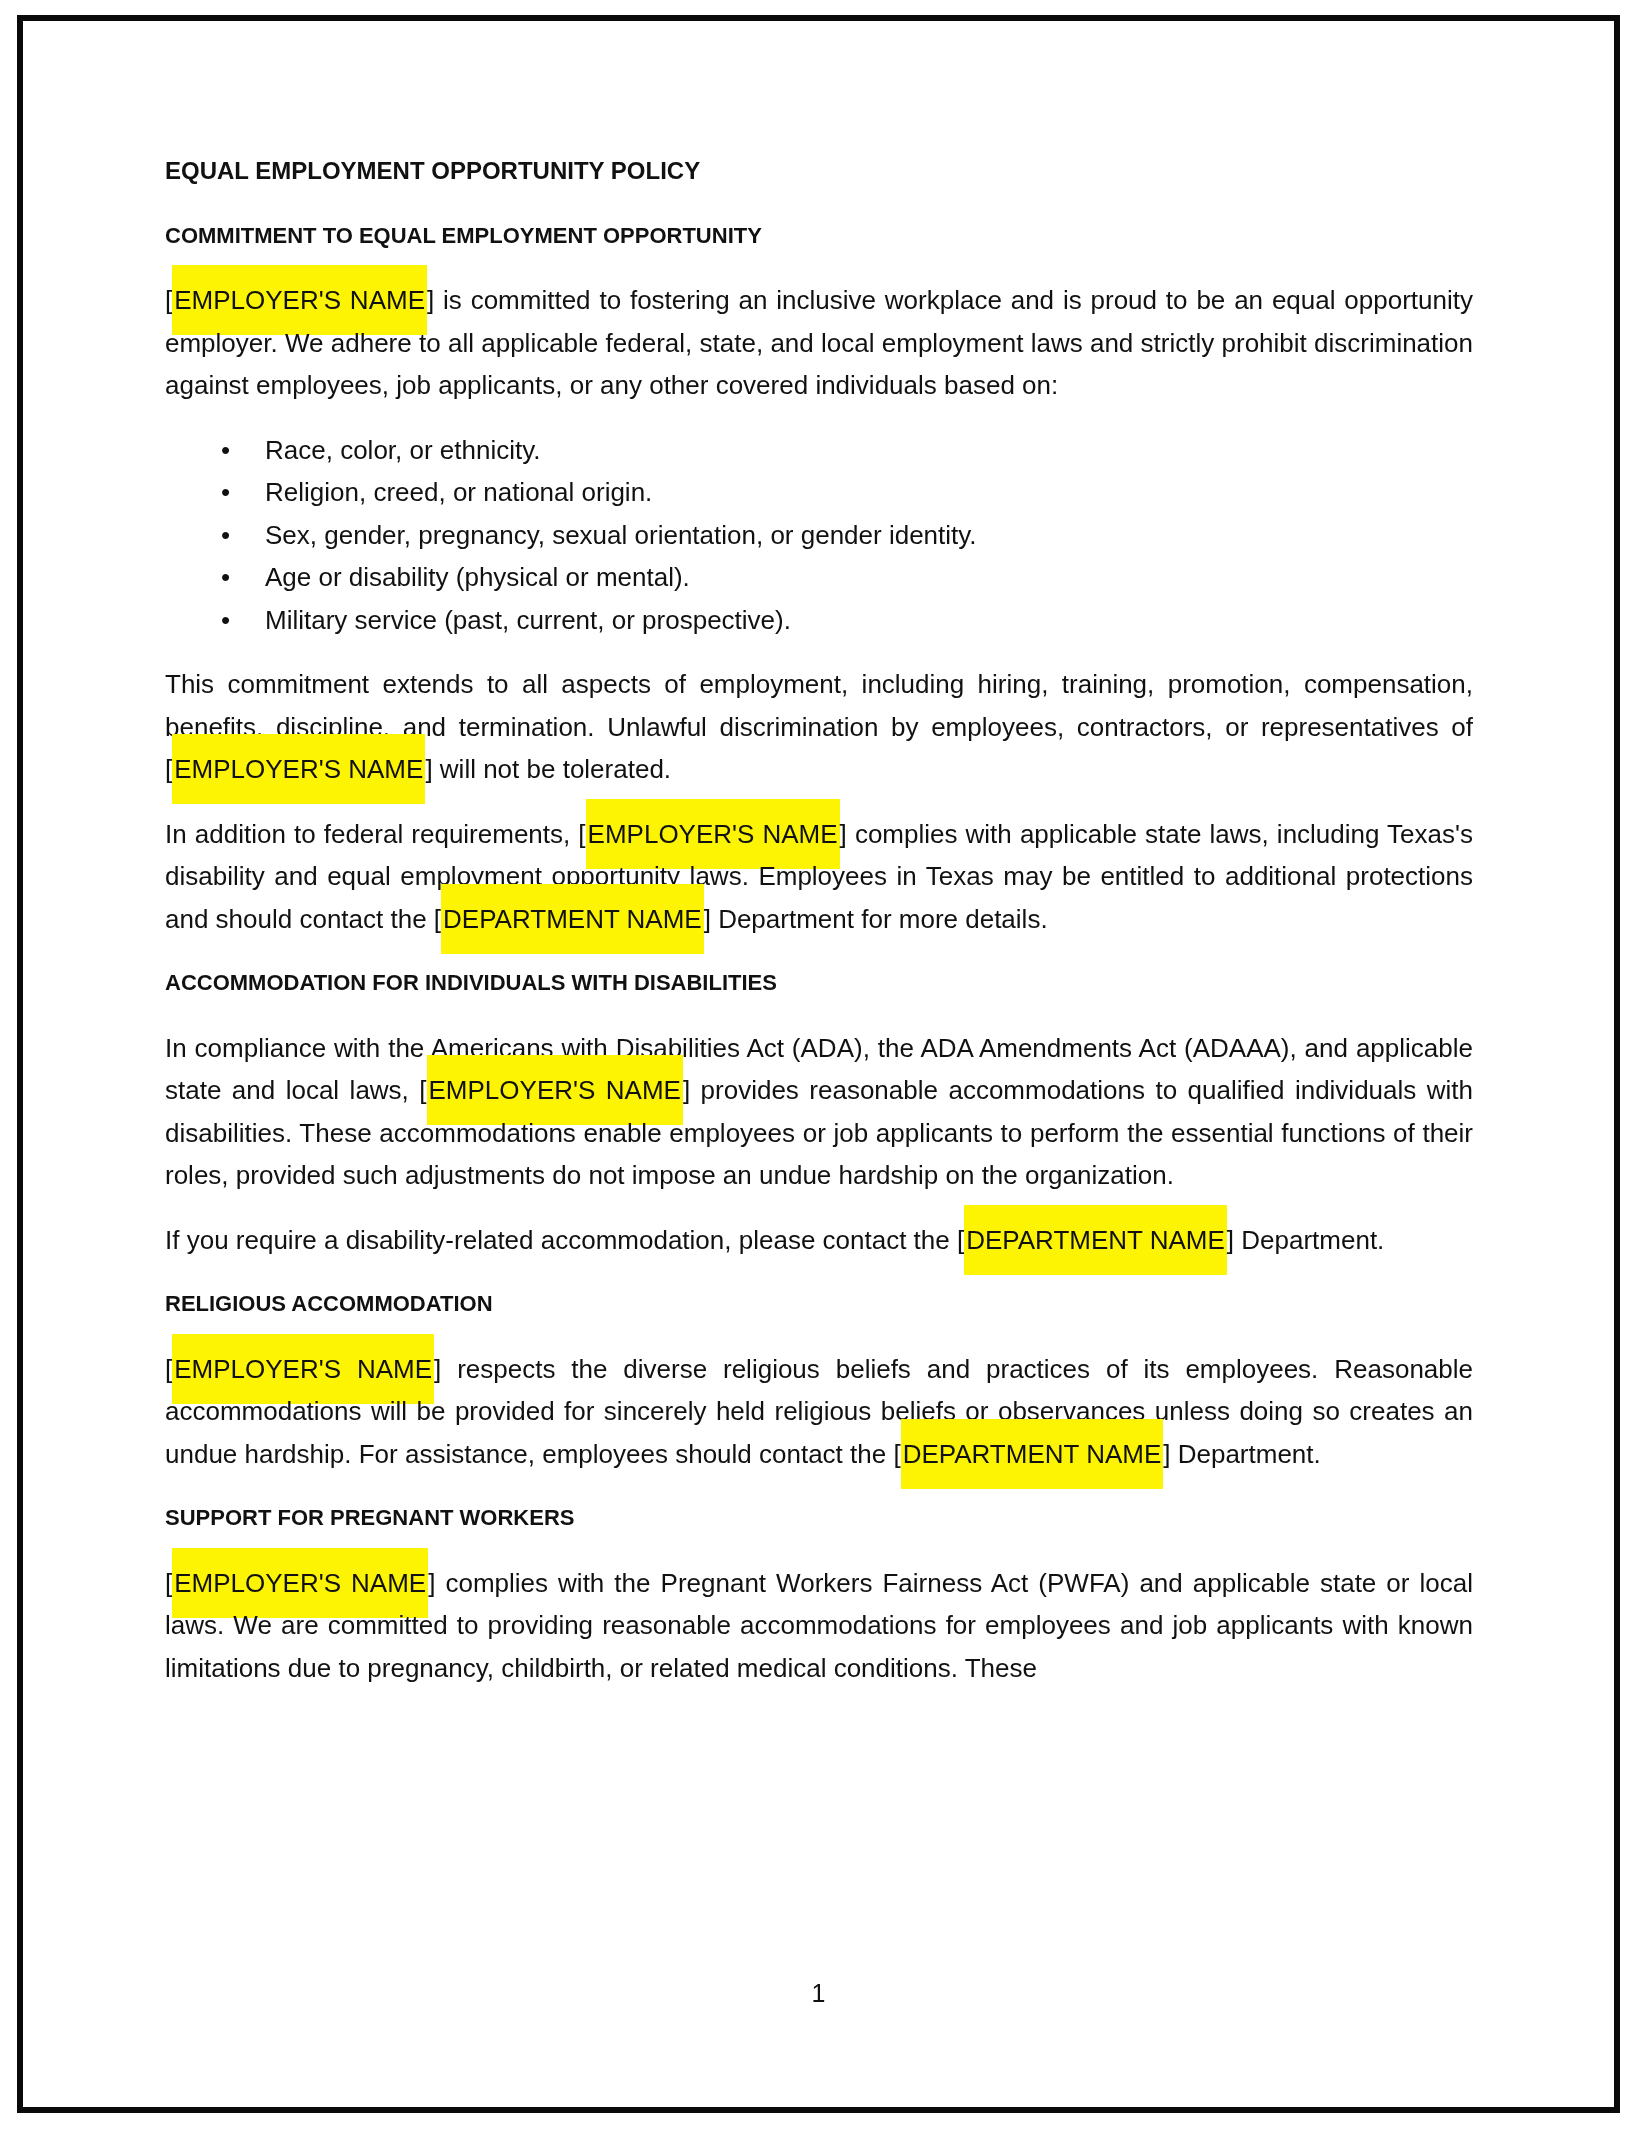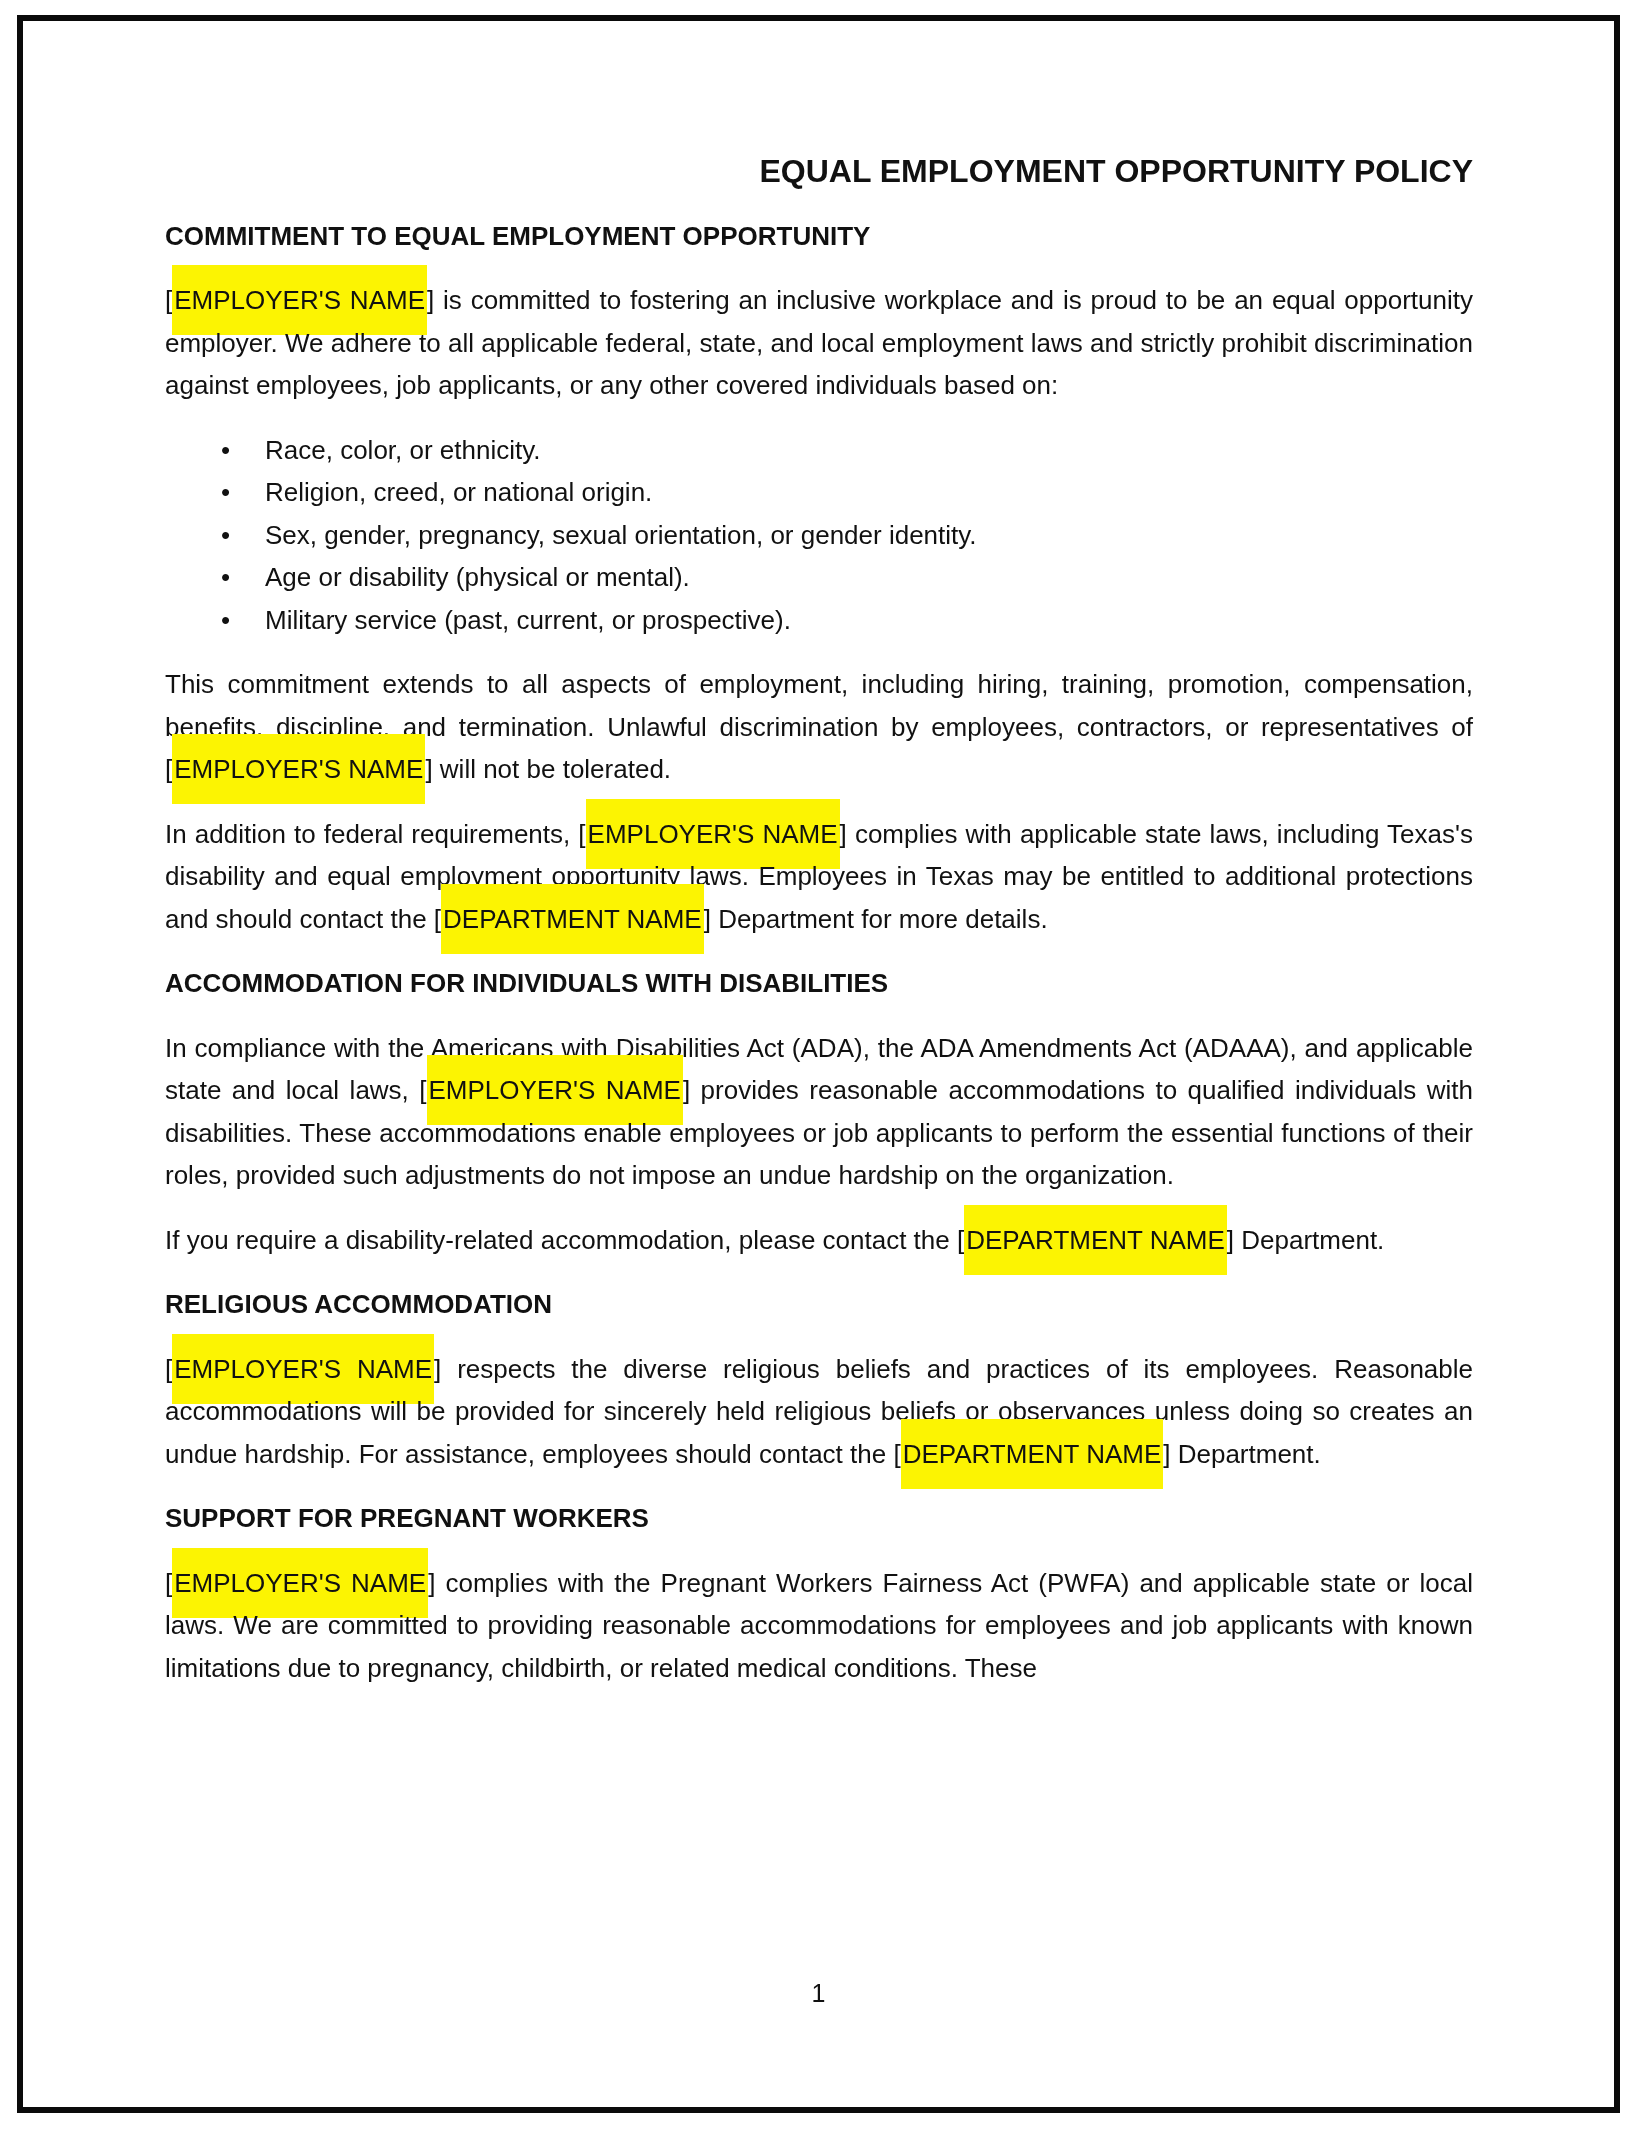--- a/index.html
+++ b/index.html
@@ -22,28 +22,28 @@
     position: absolute;
     left: 165px;
     width: 1308px;
     top: 0;
     padding-top: 150px;
     font-size: 26px;
     line-height: 42.5px;
   }
   .content > * + * { margin-top: 22px; }
   h1.doc-title {
-    font-size: 32px;
+    font-size: 24px;
     font-weight: 700;
-    text-align: right;
+    text-align: left;
     margin: 0;
     line-height: 42.5px;
   }
   h2.sec-heading {
-    font-size: 26px;
+    font-size: 22px;
     font-weight: 700;
     margin: 22px 0 0 0;
     line-height: 42.5px;
     text-align: left;
   }
   p.body-para {
     margin: 22px 0 0 0;
     text-align: justify;
   }
   ul.bullet-list {

